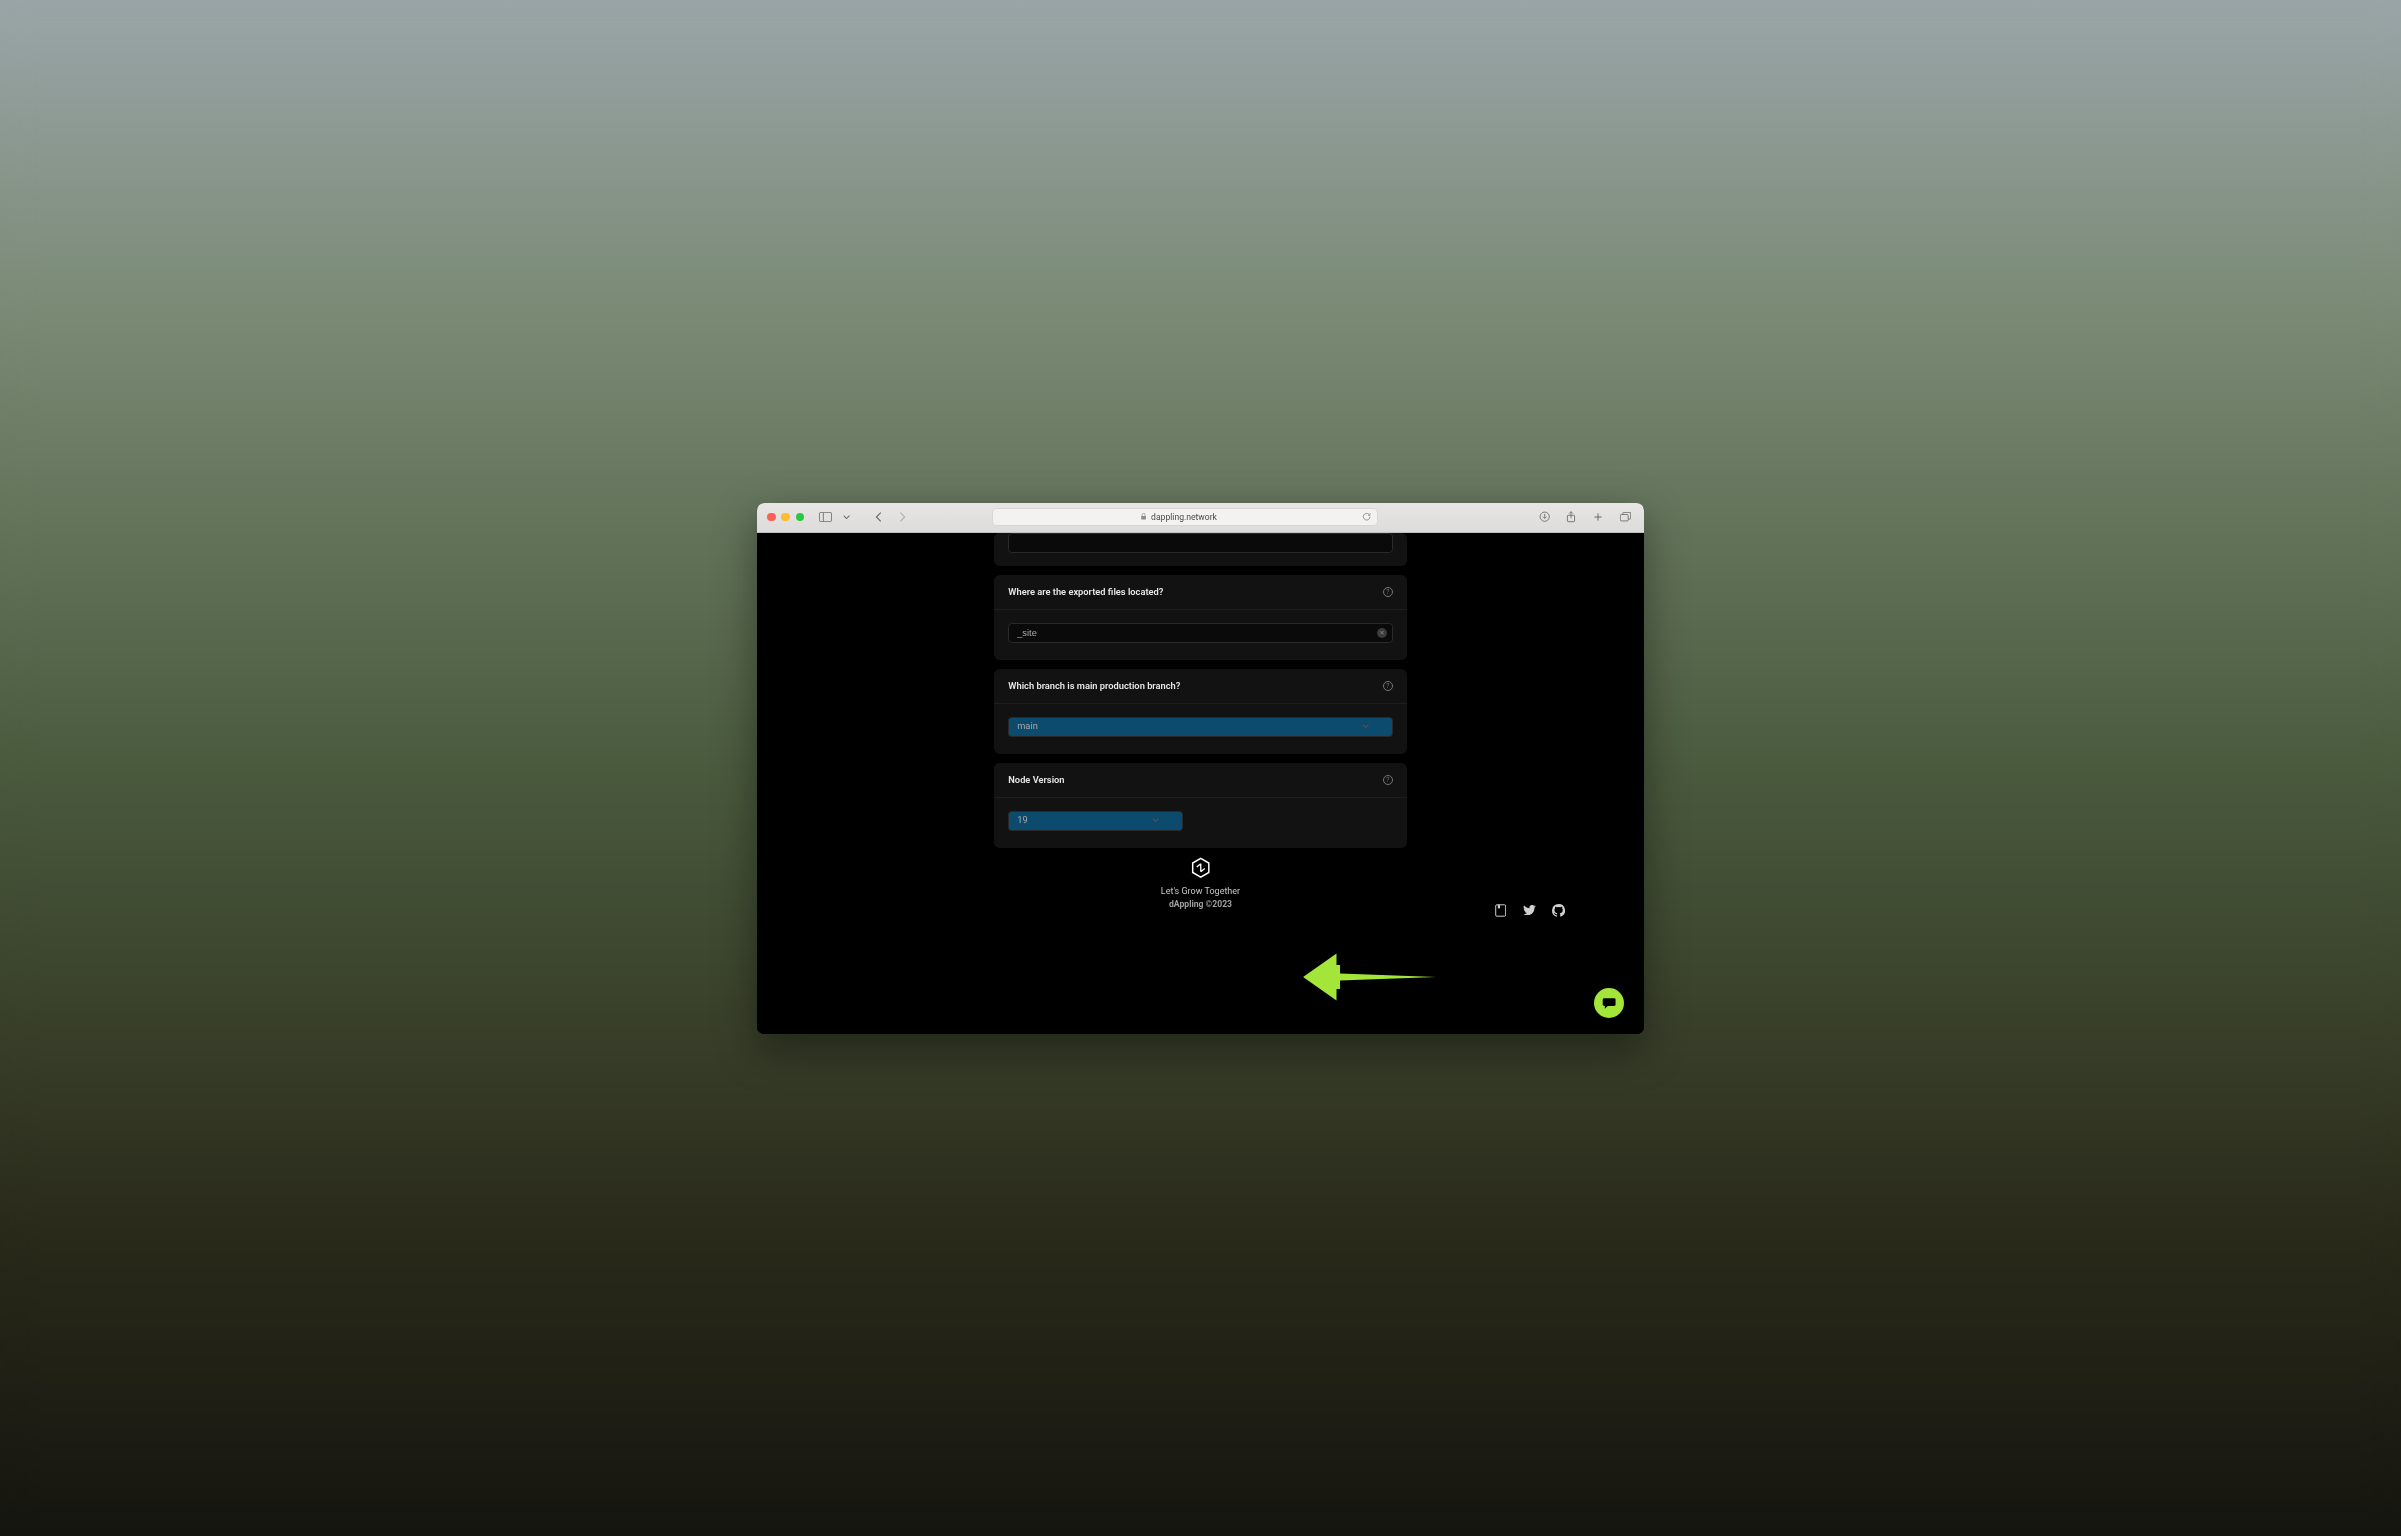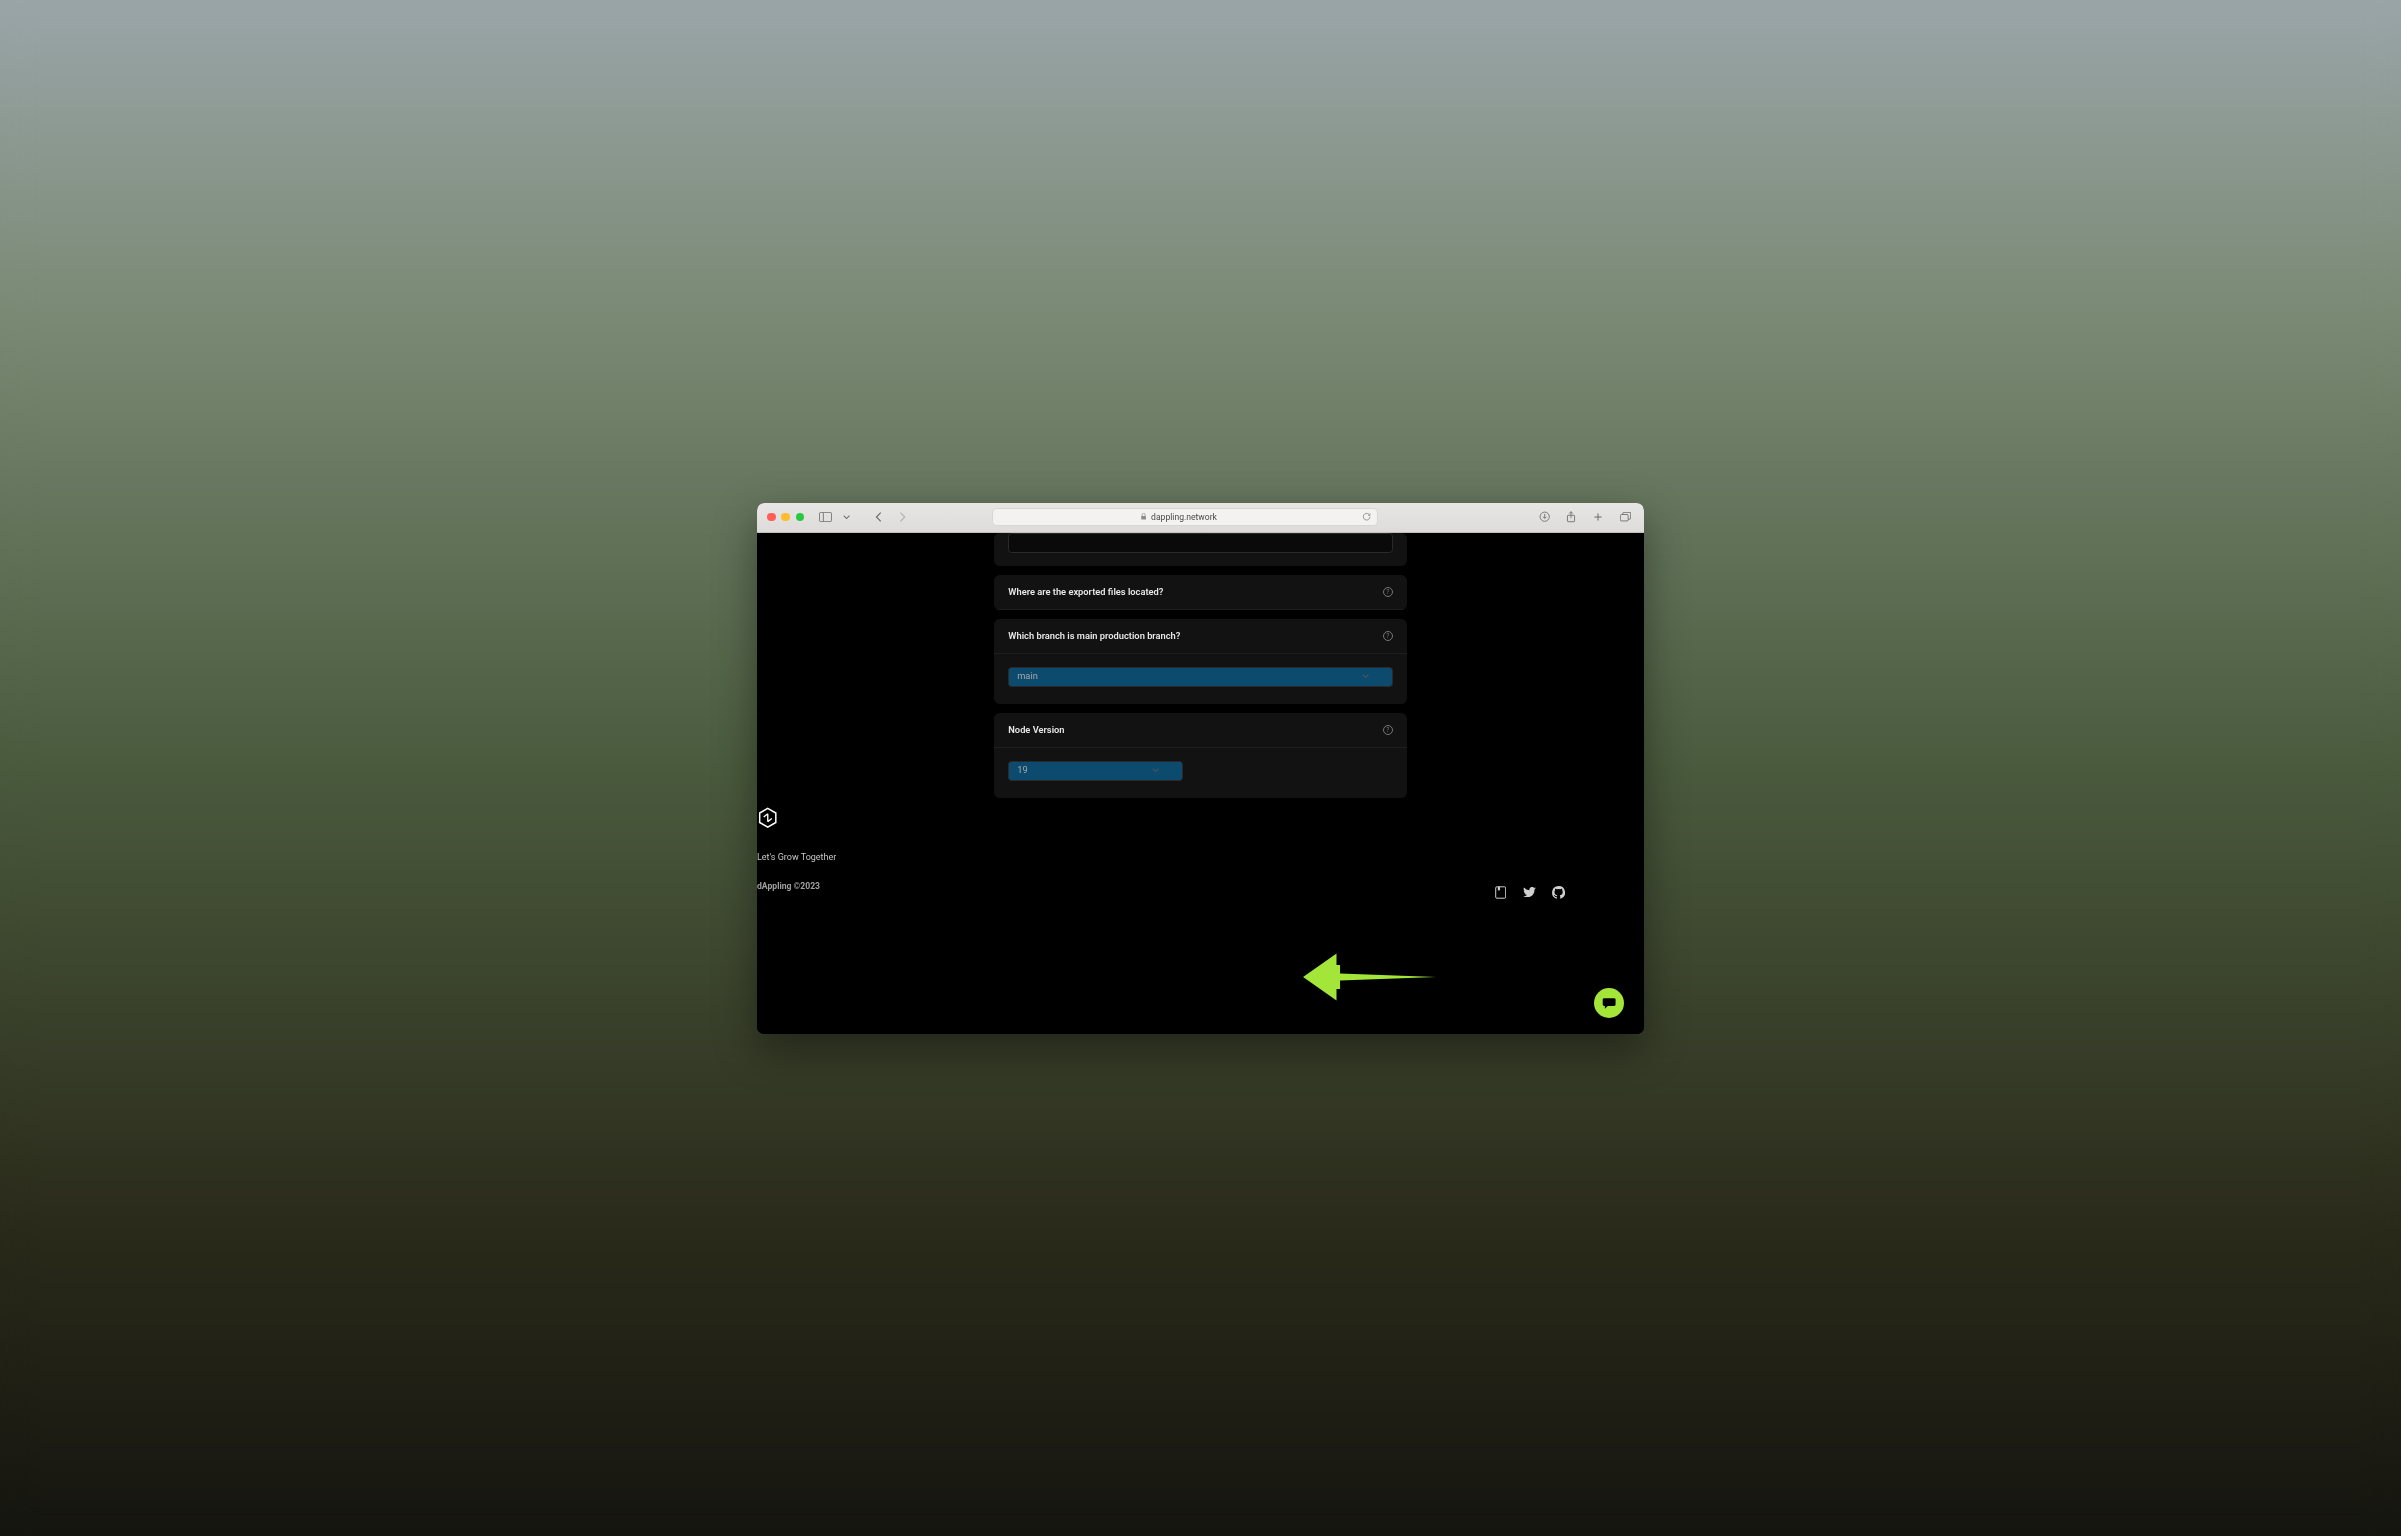--- a/index.html
+++ b/index.html
@@ -254,22 +254,22 @@
       left: 540px;
       top: 412px;
       width: 143px;
       height: 64px;
       z-index: 10;
       pointer-events: none;
     }
     .footer {
       display: flex;
       flex-direction: column;
-      align-items: flex-start;
-      gap: 19px;
+      align-items: center;
+      gap: 3px;
       padding-bottom: 14.3px;
       position: relative;
       width: 100%;
     }
     .footer-logo {
       width: 21.5px;
       height: 21.5px;
       margin-bottom: 4.3px;
     }
     .footer-tagline {
@@ -388,20 +388,26 @@
         <div class="input-wrap">
           <input class="input-field" value="" style="">
         </div>
       </div>
 
       <div class="card">
         <div class="card-header">
           <div class="card-title">Where are the exported files located?</div>
           <div class="help-icon">?</div>
         </div>
+        <div class="card-body">
+          <div class="input-wrap">
+            <input class="input-field" value="_site" style="">
+            <div class="clear-btn">✕</div>
+          </div>
+        </div>
       </div>
 
       <div class="card">
         <div class="card-header">
           <div class="card-title">Which branch is main production branch?</div>
           <div class="help-icon">?</div>
         </div>
         <div class="card-body">
           <div class="select-field">
             <span>main</span>

